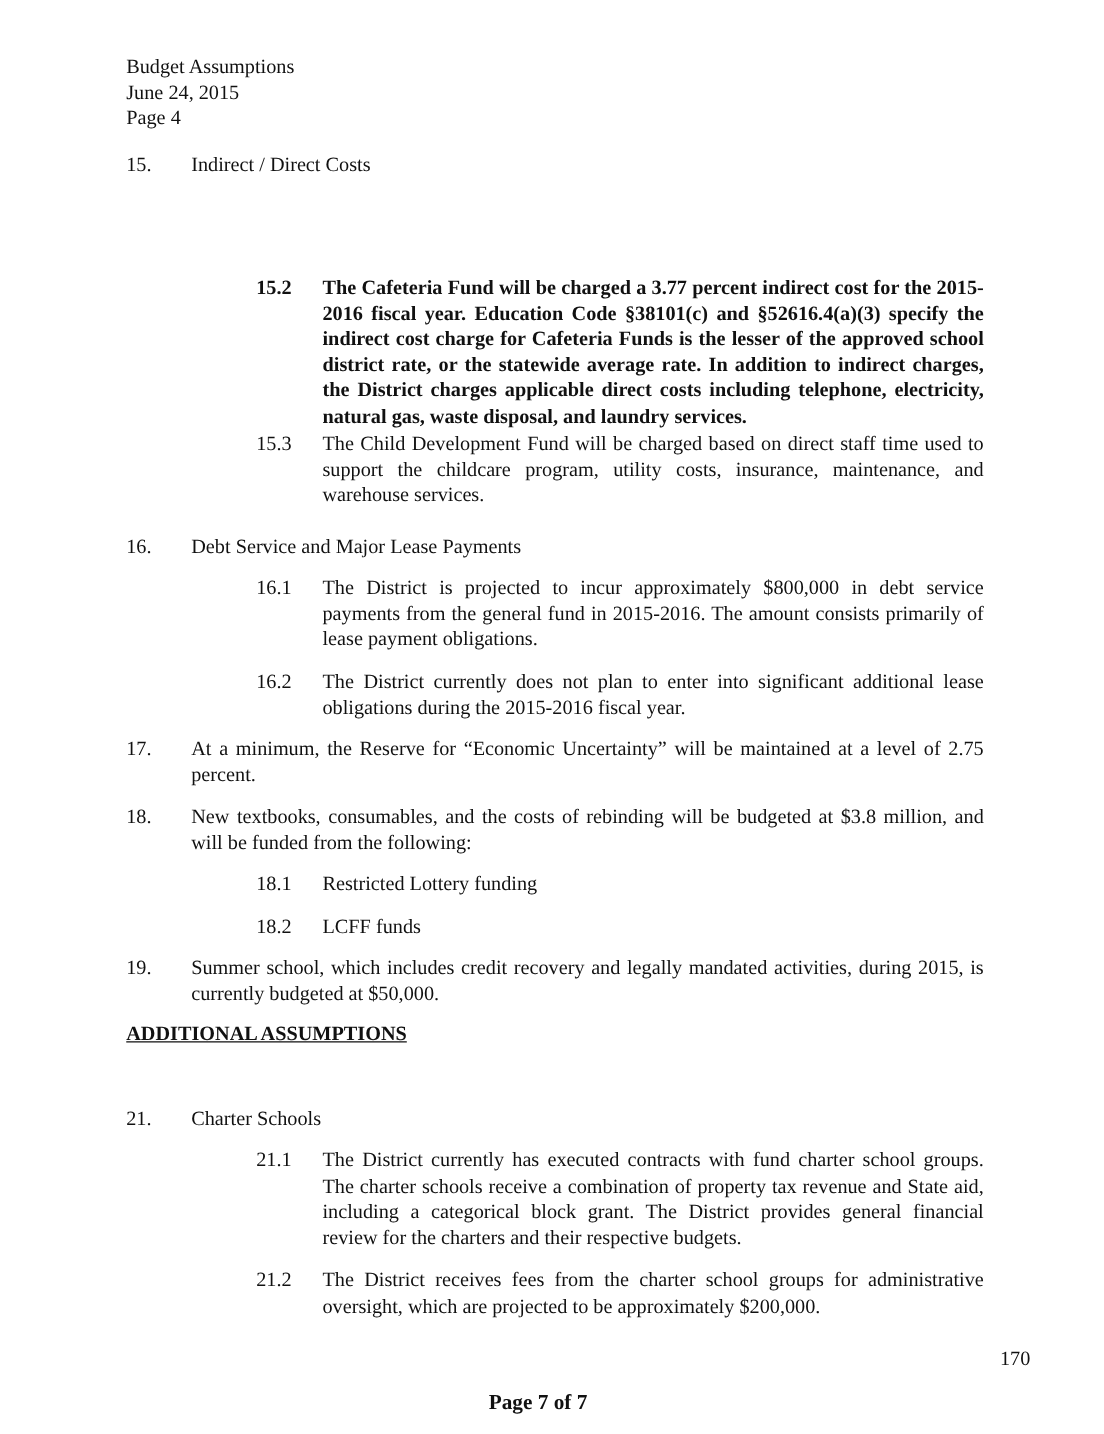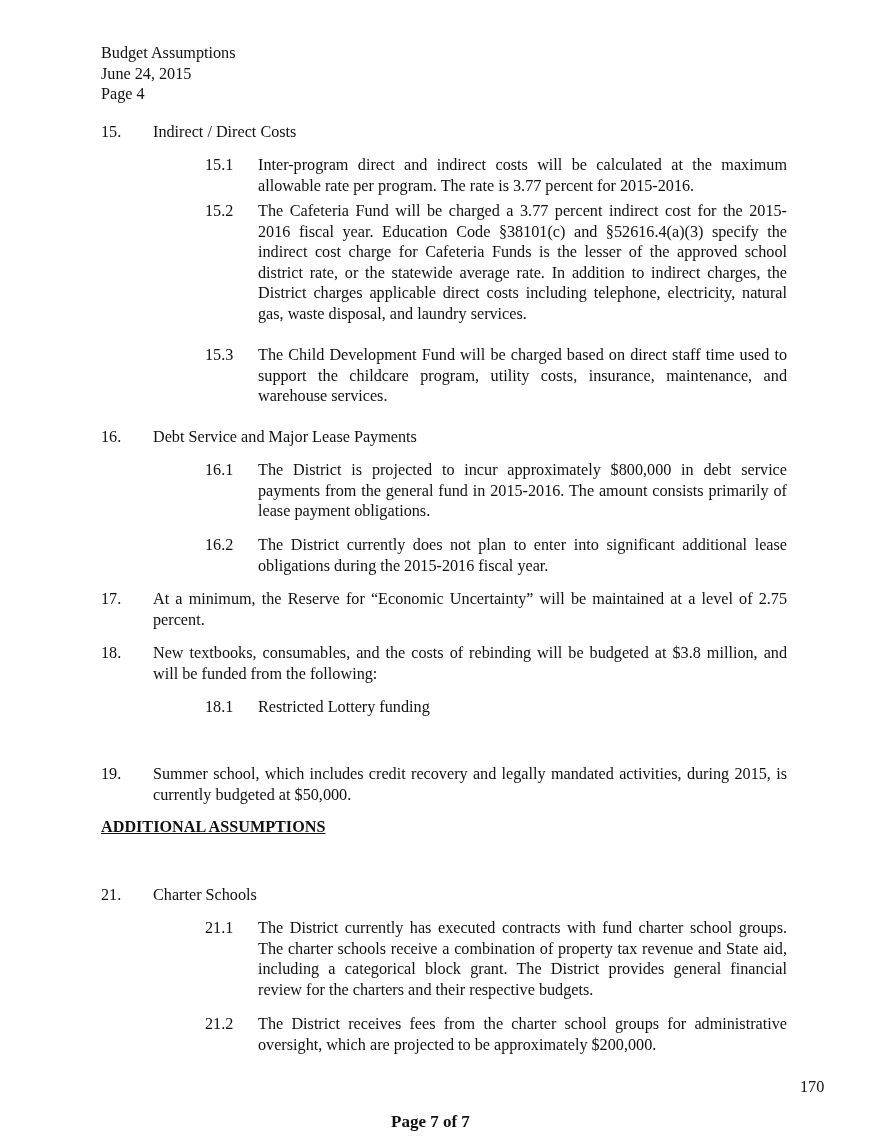--- a/index.html
+++ b/index.html
@@ -27,25 +27,21 @@
   <div class="header">
     <div>Budget Assumptions</div>
     <div>June 24, 2015</div>
     <div>Page 4</div>
   </div>
 
   <div class="item" style="top:122px;">
     <span class="num">15.</span>
     <div class="text">Indirect / Direct Costs</div>
   </div>
-  <div class="sub" style="top:155px;">
-    <span class="num">15.1</span>
-    <div class="text">Inter-program direct and indirect costs will be calculated at the maximum allowable rate per program.  The rate is 3.77 percent for 2015-2016.</div>
-  </div>
-  <div class="sub" style="top:201px;">
+  <div class="sub" style="top:220px;font-weight:bold;">
     <span class="num">15.2</span>
     <div class="text">The Cafeteria Fund will be charged a 3.77 percent indirect cost for the 2015-2016 fiscal year.  Education  Code §38101(c) and §52616.4(a)(3) specify the indirect cost charge for Cafeteria Funds is the lesser of the approved school district rate, or the statewide average rate.  In addition to indirect charges, the District charges applicable direct costs including telephone, electricity, natural gas, waste disposal, and laundry services.</div>
   </div>
   <div class="sub" style="top:345px;">
     <span class="num">15.3</span>
     <div class="text">The Child Development Fund will be charged based on direct staff time used to support the childcare program, utility costs, insurance, maintenance, and warehouse services.</div>
   </div>
 
   <div class="item" style="top:427px;">
     <span class="num">16.</span>
@@ -66,20 +62,24 @@
   </div>
 
   <div class="item" style="top:643px;">
     <span class="num">18.</span>
     <div class="text">New textbooks, consumables, and the costs of rebinding will be budgeted at $3.8 million, and will be funded from the following:</div>
   </div>
   <div class="sub" style="top:697px;">
     <span class="num">18.1</span>
     <div class="text">Restricted Lottery funding</div>
   </div>
+  <div class="sub" style="top:731px;">
+    <span class="num">18.2</span>
+    <div class="text">LCFF funds</div>
+  </div>
 
   <div class="item" style="top:764px;">
     <span class="num">19.</span>
     <div class="text">Summer school, which includes credit recovery and legally mandated activities, during 2015, is currently budgeted at $50,000.</div>
   </div>
 
   <div class="section-head">ADDITIONAL ASSUMPTIONS</div>
 
 
   <div class="item" style="top:885px;">

